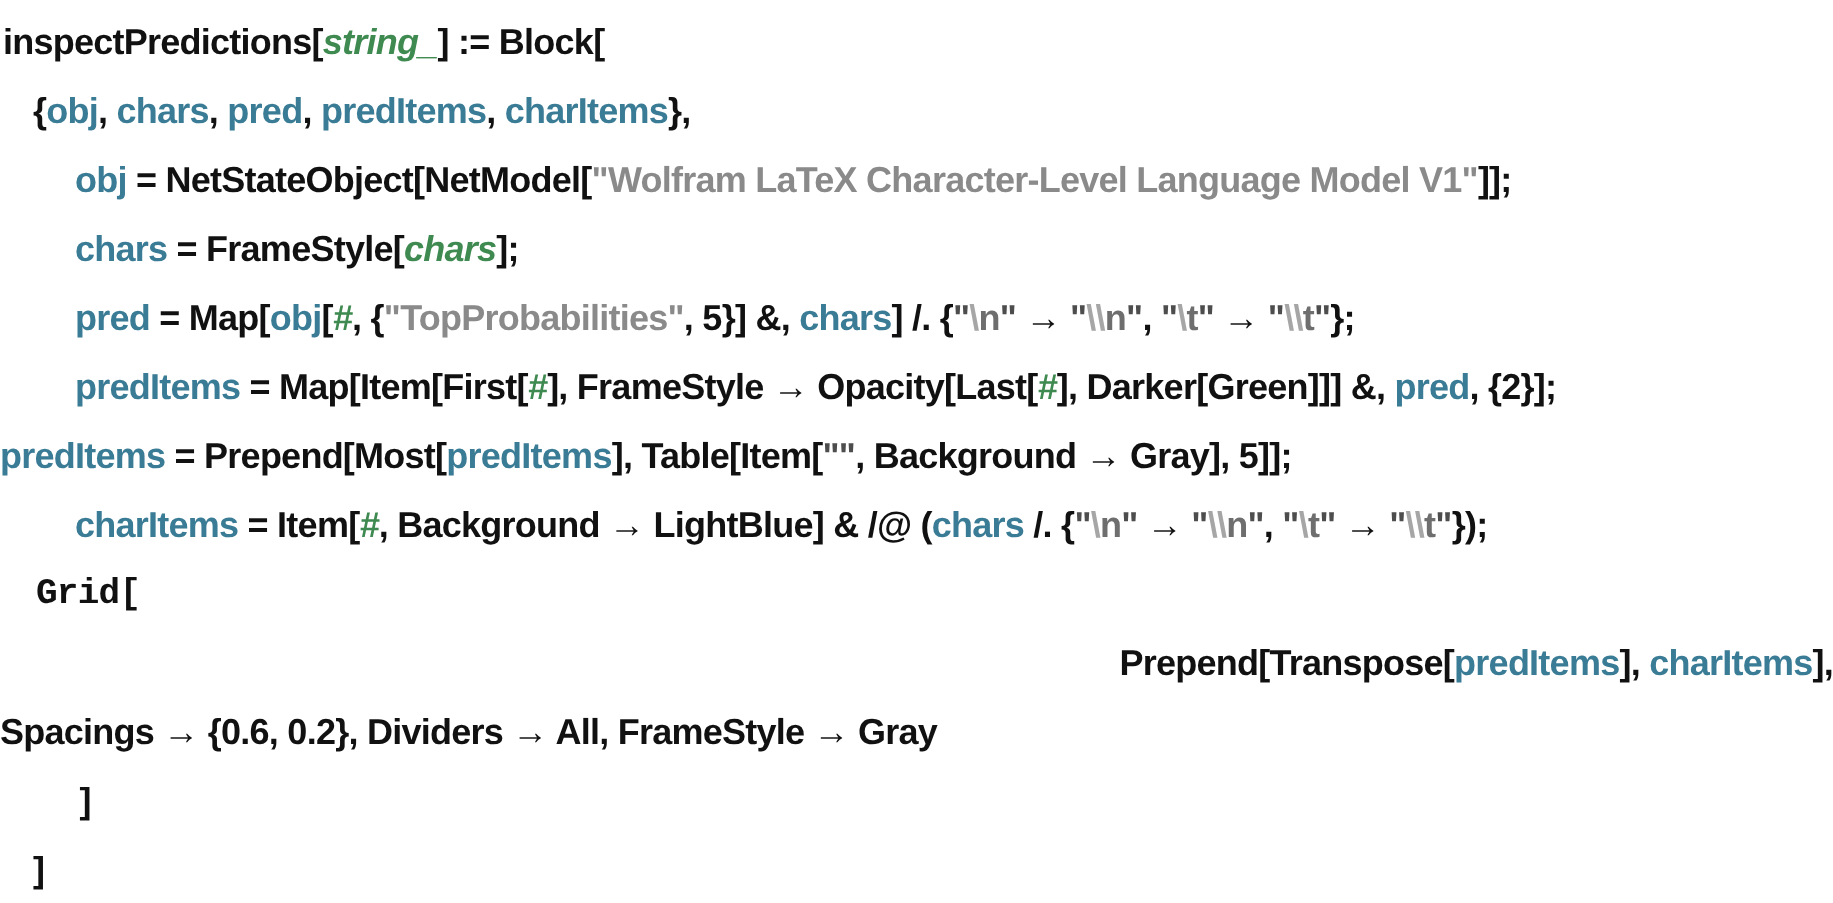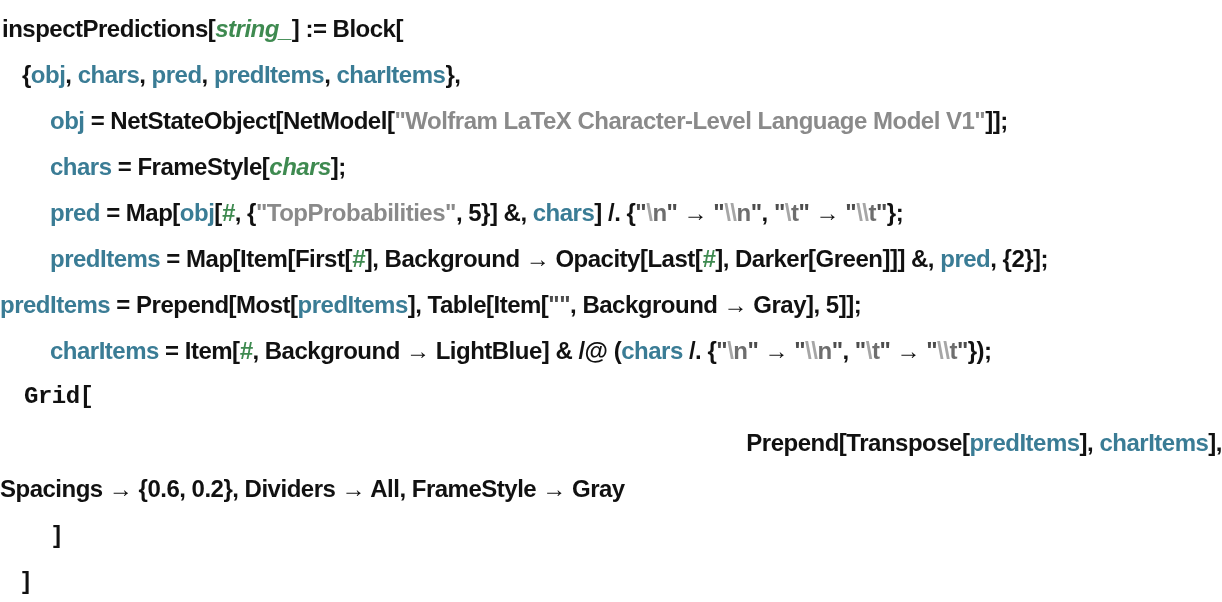--- a/index.html
+++ b/index.html
@@ -39,21 +39,21 @@
 </style>
 </head>
 <body>
 
 <div class="code-cell">
     <div class="line" style="padding-left: 2px;"><span class="tk-k">inspectPredictions[</span><span class="tk-p">string_</span><span class="tk-k">] := Block[</span></div>
     <div class="line" style="padding-left: 22px;"><span class="tk-k">{</span><span class="tk-v">obj</span><span class="tk-k">, </span><span class="tk-v">chars</span><span class="tk-k">, </span><span class="tk-v">pred</span><span class="tk-k">, </span><span class="tk-v">predItems</span><span class="tk-k">, </span><span class="tk-v">charItems</span><span class="tk-k">},</span></div>
     <div class="line" style="padding-left: 50px;"><span class="tk-v">obj</span><span class="tk-k"> = NetStateObject[NetModel[</span><span class="tk-s">"Wolfram LaTeX Character-Level Language Model V1"</span><span class="tk-k">]];</span></div>
     <div class="line" style="padding-left: 50px;"><span class="tk-v">chars</span><span class="tk-k"> = FrameStyle[</span><span class="tk-p">chars</span><span class="tk-k">];</span></div>
     <div class="line" style="padding-left: 50px;"><span class="tk-v">pred</span><span class="tk-k"> = Map[</span><span class="tk-v">obj</span><span class="tk-k">[</span><span class="tk-g">#</span><span class="tk-k">, {</span><span class="tk-s">"TopProbabilities"</span><span class="tk-k">, 5}] &amp;, </span><span class="tk-v">chars</span><span class="tk-k">] /. {</span><span class="tk-q">"</span><span class="tk-e">\</span><span class="tk-sc">n</span><span class="tk-q">"</span><span class="tk-k"> → </span><span class="tk-q">"</span><span class="tk-e">\\</span><span class="tk-sc">n</span><span class="tk-q">"</span><span class="tk-k">, </span><span class="tk-q">"</span><span class="tk-e">\</span><span class="tk-sc">t</span><span class="tk-q">"</span><span class="tk-k"> → </span><span class="tk-q">"</span><span class="tk-e">\\</span><span class="tk-sc">t</span><span class="tk-q">"</span><span class="tk-k">};</span></div>
-    <div class="line" style="padding-left: 50px;"><span class="tk-v">predItems</span><span class="tk-k"> = Map[Item[First[</span><span class="tk-g">#</span><span class="tk-k">], Background → Opacity[Last[</span><span class="tk-g">#</span><span class="tk-k">], Darker[Green]]] &amp;, </span><span class="tk-v">pred</span><span class="tk-k">, {2}];</span></div>
+    <div class="line" style="padding-left: 50px;"><span class="tk-v">predItems</span><span class="tk-k"> = Map[Item[First[</span><span class="tk-g">#</span><span class="tk-k">], FrameStyle → Opacity[Last[</span><span class="tk-g">#</span><span class="tk-k">], Darker[Green]]] &amp;, </span><span class="tk-v">pred</span><span class="tk-k">, {2}];</span></div>
     <div class="line" style=""><span class="tk-v">predItems</span><span class="tk-k"> = Prepend[Most[</span><span class="tk-v">predItems</span><span class="tk-k">], Table[Item[</span><span class="tk-q">""</span><span class="tk-k">, Background → Gray], 5]];</span></div>
     <div class="line" style="padding-left: 50px;"><span class="tk-v">charItems</span><span class="tk-k"> = Item[</span><span class="tk-g">#</span><span class="tk-k">, Background → LightBlue] &amp; /@ (</span><span class="tk-v">chars</span><span class="tk-k"> /. {</span><span class="tk-q">"</span><span class="tk-e">\</span><span class="tk-sc">n</span><span class="tk-q">"</span><span class="tk-k"> → </span><span class="tk-q">"</span><span class="tk-e">\\</span><span class="tk-sc">n</span><span class="tk-q">"</span><span class="tk-k">, </span><span class="tk-q">"</span><span class="tk-e">\</span><span class="tk-sc">t</span><span class="tk-q">"</span><span class="tk-k"> → </span><span class="tk-q">"</span><span class="tk-e">\\</span><span class="tk-sc">t</span><span class="tk-q">"</span><span class="tk-k">});</span></div>
     <div class="line" style="padding-left: 24px; font-family: Liberation Mono, monospace;"><span class="tk-k">Grid[</span></div>
     <div class="line" style="padding-left: 84px; text-align: right;"><span class="tk-k">Prepend[Transpose[</span><span class="tk-v">predItems</span><span class="tk-k">], </span><span class="tk-v">charItems</span><span class="tk-k">],</span></div>
     <div class="line" style=""><span class="tk-k">Spacings → {0.6, 0.2}, Dividers → All, FrameStyle → Gray</span></div>
     <div class="line" style="padding-left: 53px;"><span class="tk-k">]</span></div>
     <div class="line" style="padding-left: 22px;"><span class="tk-k">]</span></div>
   </div>
 
 </body></html>

